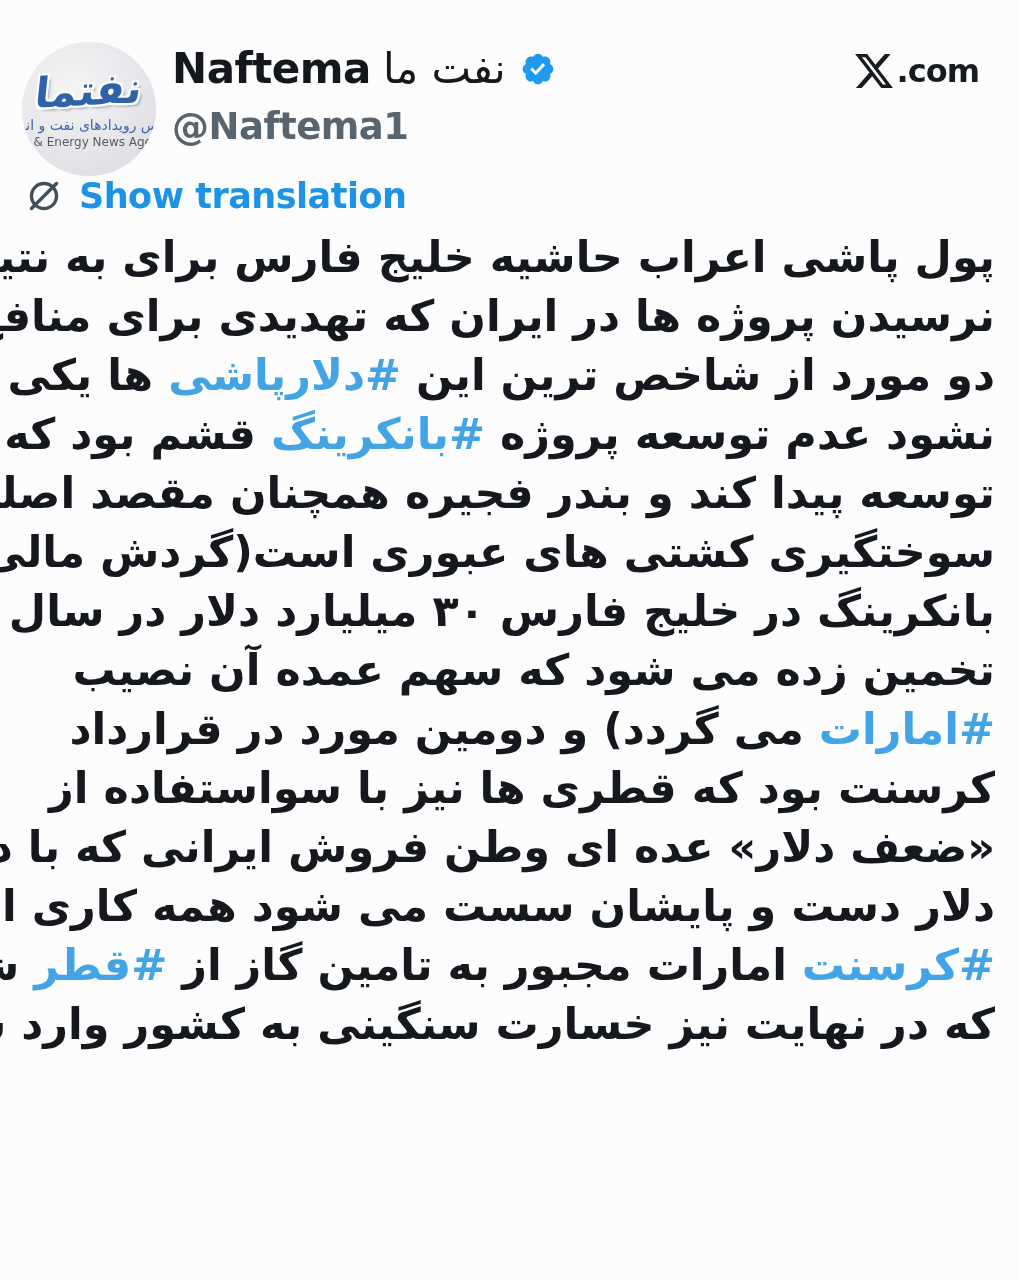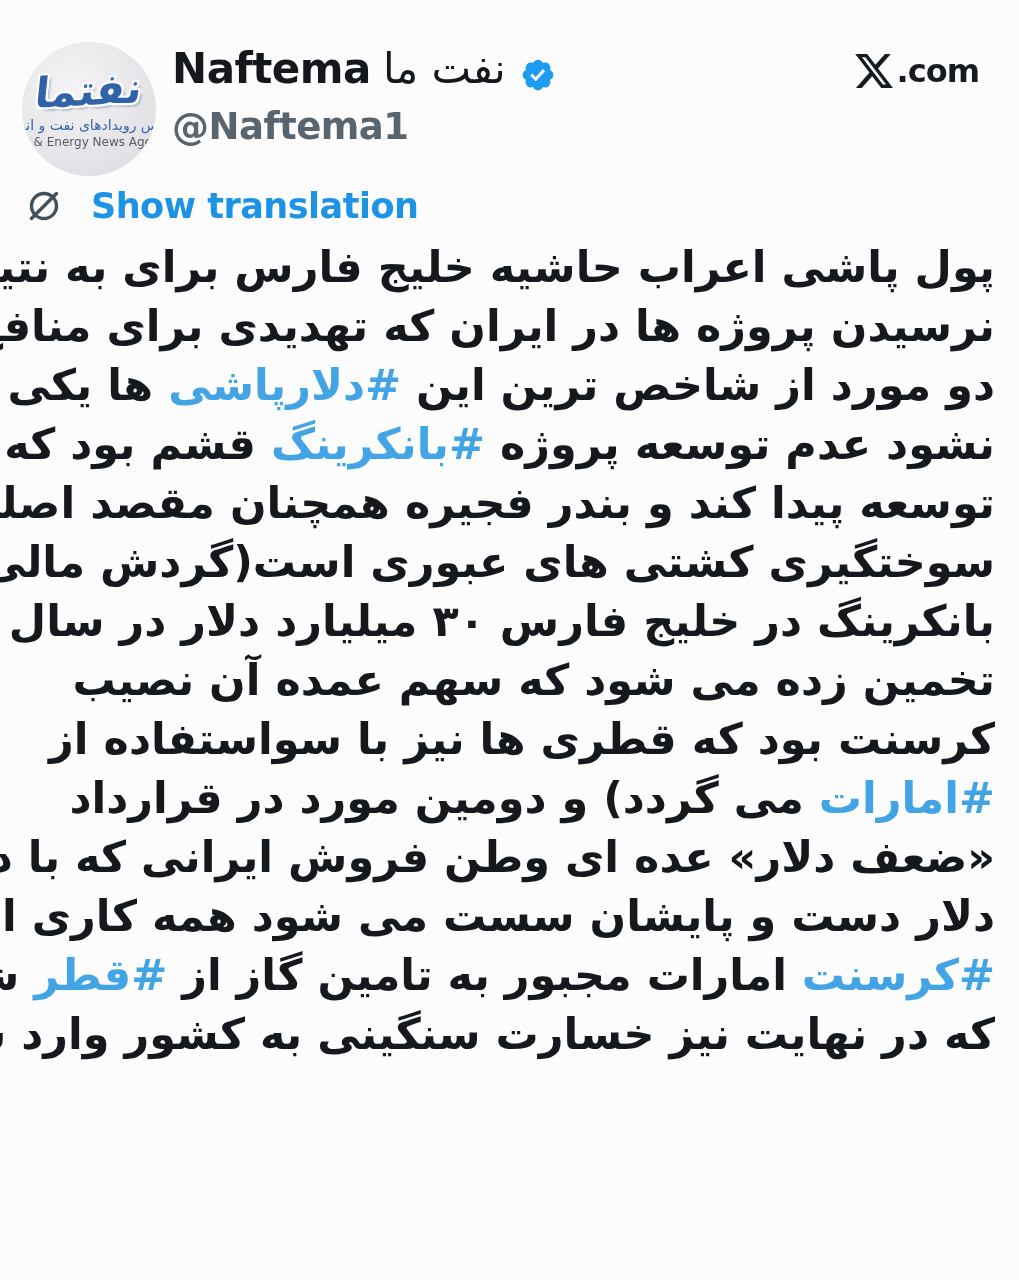--- a/index.html
+++ b/index.html
@@ -23,32 +23,32 @@
   .avatar-logo {
     color:#2f62a8; font-size:42px; font-weight:bold; direction:rtl;
     transform:skew(-6deg,-3deg);
     text-shadow:2px 2px 0 #ffffff, -2px -2px 0 #ffffff, 2px -2px 0 #ffffff, -2px 2px 0 #ffffff, 4px 4px 2px rgba(40,60,110,.25);
     line-height:1;
   }
   .avatar-caption { font-size:14px; color:#3a66a8; margin-top:5px; direction:rtl; white-space:nowrap; }
   .avatar-caption-en { font-size:12px; color:#5a5a60; margin-top:2px; white-space:nowrap; }
 
   .id-block { margin-left:16px; padding-top:14px; min-width:0; }
-  .name-row { display:flex; align-items:flex-end; gap:12px; }
+  .name-row { display:flex; align-items:center; gap:12px; }
   .name-latin { font-size:42px; font-weight:bold; color:#14181d; letter-spacing:-0.5px; }
   .name-persian { font-size:42px; font-weight:normal; color:#14181d; direction:rtl; }
   .badge { width:36px; height:36px; flex:0 0 auto; margin-left:2px; }
   .handle { font-size:37px; font-weight:bold; color:#59656e; margin-top:12px; letter-spacing:-0.5px; }
 
   .xcom { position:absolute; top:50px; right:40px; display:flex; align-items:center; gap:2px; }
   .xcom svg { width:42px; height:42px; display:block; }
   .xcom-suffix { font-size:32px; font-weight:bold; color:#161b21; letter-spacing:-1px; line-height:1; }
 
   
-  .translation-bar { display:flex; align-items:center; gap:27px; margin:10px 0 0 24px; }
+  .translation-bar { display:flex; align-items:center; gap:15px; margin:0 0 0 24px; }
   .translation-bar svg { width:40px; height:40px; display:block; }
   .translation-label { font-size:35px; font-weight:bold; color:#1d93e6; letter-spacing:-0.5px; }
 
   
   .tweet-body {
     margin-top:12px; padding:0 24px 0 14px;
     direction:rtl; text-align:right;
   }
   .tweet-line {
     font-size:43px; font-weight:bold; line-height:59px;
@@ -101,21 +101,21 @@
 
   <div class="tweet-body" dir="rtl">
       <div class="tweet-line"><span>پول پاشی اعراب حاشیه خلیج فارس برای به نتیجه</span></div>
       <div class="tweet-line"><span>نرسیدن پروژه ها در ایران که تهدیدی برای منافع</span></div>
       <div class="tweet-line"><span>دو مورد از شاخص ترین این </span><span class="hashtag">#دلارپاشی</span><span> ها یکی در</span></div>
       <div class="tweet-line"><span>نشود عدم توسعه پروژه </span><span class="hashtag">#بانکرینگ</span><span> قشم بود که</span></div>
       <div class="tweet-line"><span>توسعه پیدا کند و بندر فجیره همچنان مقصد اصلی</span></div>
       <div class="tweet-line"><span>سوختگیری کشتی های عبوری است(گردش مالی</span></div>
       <div class="tweet-line"><span>بانکرینگ در خلیج فارس ۳۰ میلیارد دلار در سال</span></div>
       <div class="tweet-line"><span>تخمین زده می شود که سهم عمده آن نصیب</span></div>
+      <div class="tweet-line"><span class="hashtag">#امارات</span><span> می گردد) و دومین مورد در قرارداد</span></div>
       <div class="tweet-line"><span>کرسنت بود که قطری ها نیز با سواستفاده از</span></div>
-      <div class="tweet-line"><span class="hashtag">#امارات</span><span> می گردد) و دومین مورد در قرارداد</span></div>
       <div class="tweet-line"><span>«ضعف دلار» عده ای وطن فروش ایرانی که با دیدن</span></div>
       <div class="tweet-line"><span>دلار دست و پایشان سست می شود همه کاری انجام</span></div>
       <div class="tweet-line"><span class="hashtag">#کرسنت</span><span> امارات مجبور به تامین گاز از </span><span class="hashtag">#قطر</span><span> شود</span></div>
       <div class="tweet-line"><span>که در نهایت نیز خسارت سنگینی به کشور وارد شد.</span></div>
     </div>
 
 </div>
 
 </body></html>

